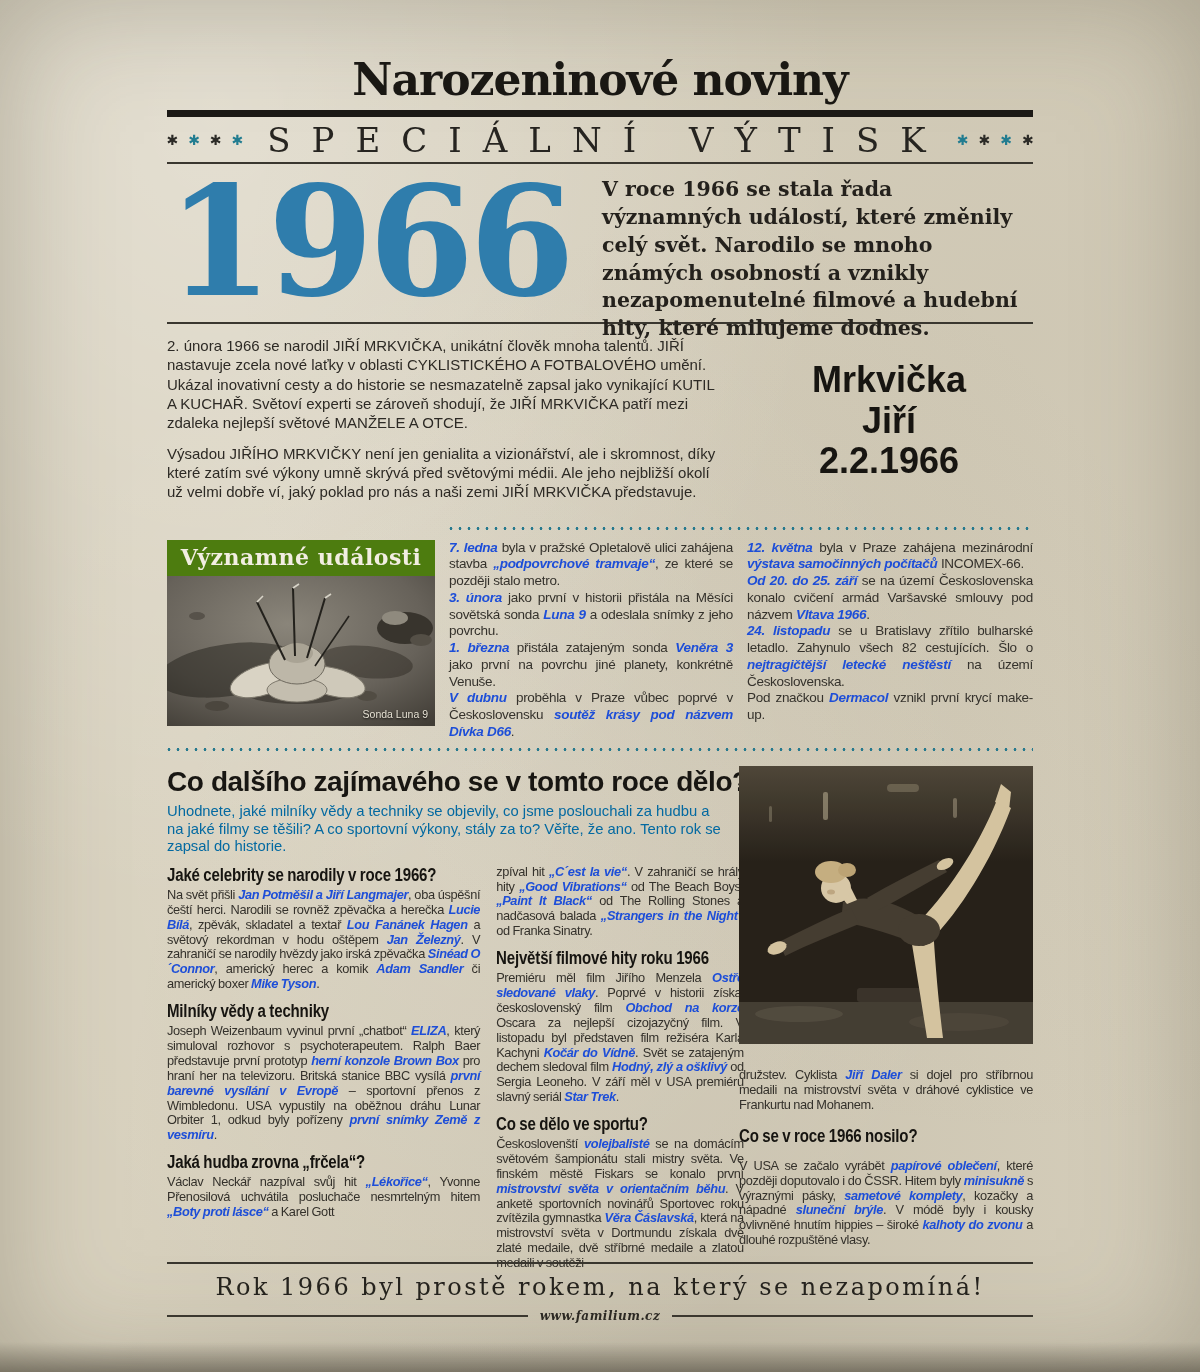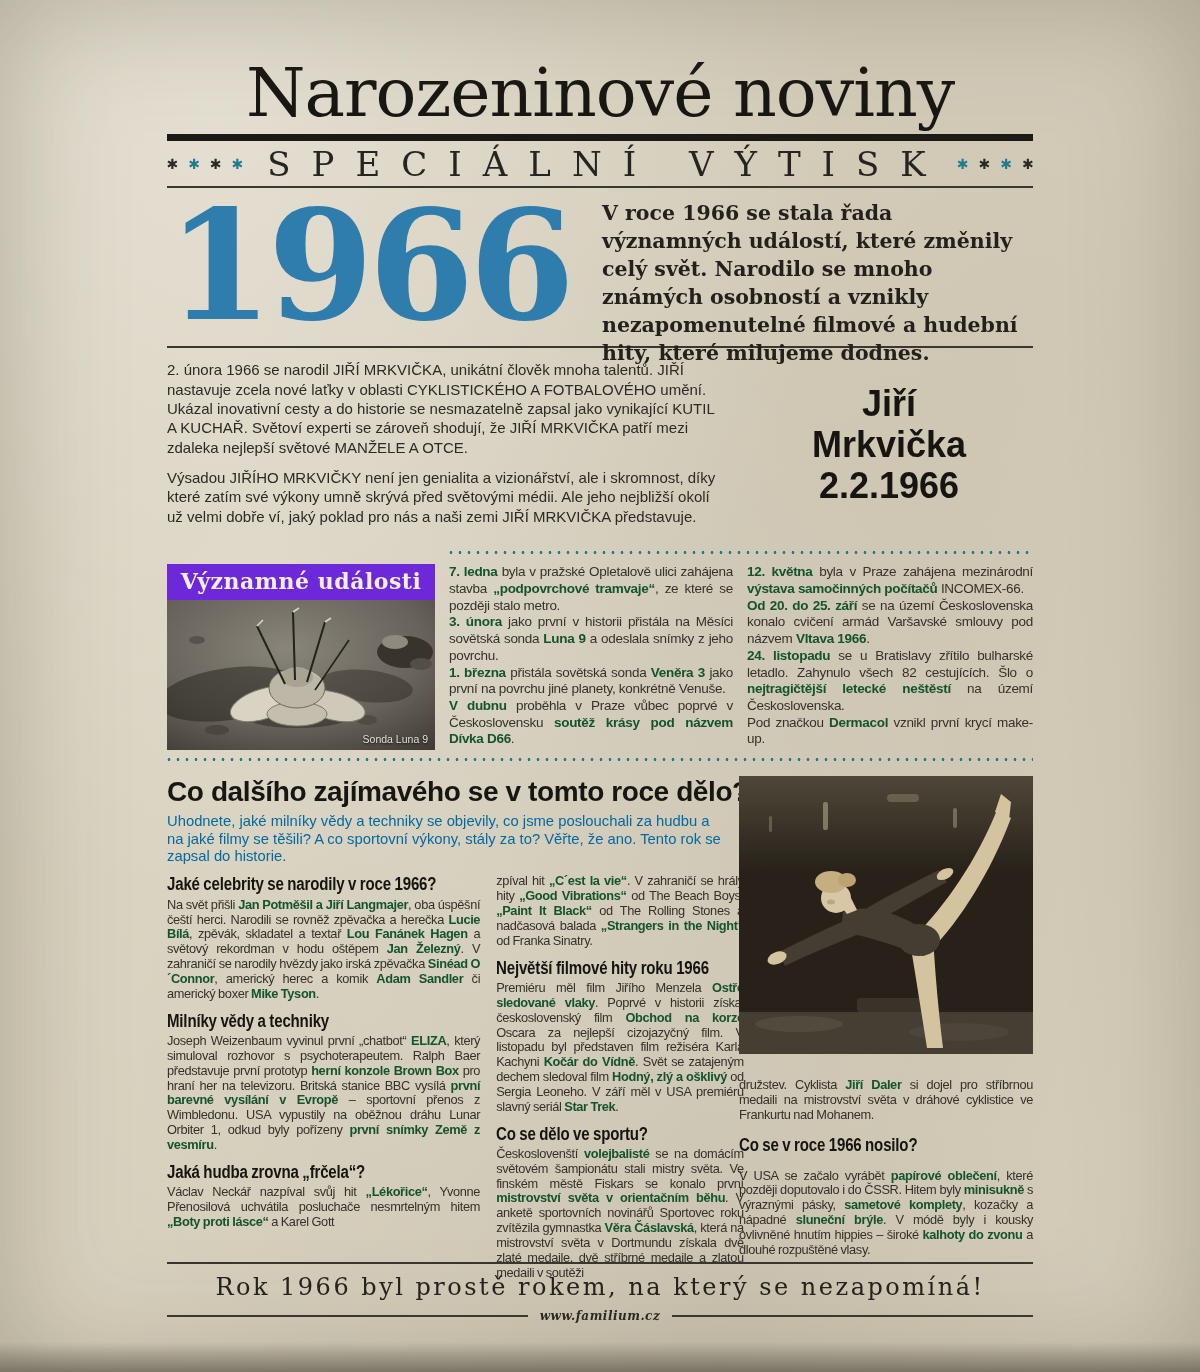--- a/index.html
+++ b/index.html
@@ -11,21 +11,21 @@
       radial-gradient(ellipse at 85% 25%, rgba(125,115,92,.10), transparent 55%),
       radial-gradient(ellipse at 40% 60%, rgba(255,255,255,.12), transparent 50%),
       radial-gradient(ellipse at 60% 95%, rgba(120,110,88,.14), transparent 60%);
     font-family:"Liberation Sans", sans-serif;
     color:#2e2b26;
   }
   .vignette{position:absolute;inset:0;box-shadow:inset 0 0 120px rgba(90,82,64,.35);pointer-events:none;}
   .content{position:absolute;top:0;left:167px;width:866px;height:1262px;box-sizing:border-box;padding-top:58px;}
 
   
-  .m-title{font-family:"DejaVu Serif",serif;font-weight:normal;font-size:68px;line-height:1.02;
+  .m-title{font-family:"DejaVu Serif",serif;font-weight:bold;font-size:44px;line-height:1.02;
            letter-spacing:-1px;text-align:center;color:#191713;white-space:nowrap;}
   .rule-thick{height:7px;background:#1c1a16;margin-top:7px;}
   .sub-row{display:flex;align-items:center;justify-content:center;gap:10px;margin:7px 0 6px;height:32px;}
   .m-sub{font-family:"DejaVu Serif",serif;font-size:34px;letter-spacing:21px;color:#262420;
          margin-left:14px;white-space:nowrap;}
   .star{font-size:14px;line-height:1;}
   .star.dark{color:#2b2a26;}
   .star.teal{color:#217c90;}
   .rule-thin{height:2px;background:#3a372f;}
 
@@ -42,29 +42,29 @@
   .lead-left p{margin:0 0 11px 0;}
   .name-block{flex:1;text-align:center;padding-top:24px;font-weight:bold;font-size:36px;
               line-height:1.13;color:#171511;}
 
   .dotted{height:3px;margin:6px 0;background-image:radial-gradient(circle at 2px 1.5px,#26798e 1.3px,transparent 1.6px);
           background-size:9px 3px;background-repeat:repeat-x;}
   .dotted.right-part{margin-left:282px;}
 
   
   .events-row{display:grid;grid-template-columns:268px 284px 286px;column-gap:14px;padding:4px 0 2px;}
-  .events-head{background:#6d28d9;color:#f2eee2;font-family:"DejaVu Serif",serif;font-weight:bold;
+  .events-head{background:#4d7c0f;color:#f2eee2;font-family:"DejaVu Serif",serif;font-weight:bold;
                font-size:22px;text-align:center;padding:4px 0 6px;letter-spacing:.5px;}
   .photo-frame{position:relative;line-height:0;}
   .photo-frame svg{display:block;}
   .photo-cap{position:absolute;right:7px;bottom:6px;font-size:10.5px;line-height:1;color:#e6e1d3;
              text-shadow:0 1px 2px rgba(0,0,0,.8);}
   .events-col{font-size:13.5px;line-height:1.24;letter-spacing:-.3px;text-align:justify;color:#35322c;}
   .events-col p{margin:0;}
-  .rt b{font-weight:bold;color:#14532d;}
+  .rt b{font-weight:bold;color:#1d4ed8;font-style:italic;}
 
   
   .article-section{display:flex;gap:16px;padding-top:9px;}
   .article-main{width:556px;}
   .a-headline{font-size:28px;font-weight:bold;color:#181612;margin:0 0 5px 0;letter-spacing:-.4px;white-space:nowrap;}
   .a-intro{font-size:14.8px;line-height:1.18;color:#0369a1;margin:0 0 9px 0;}
   .a-cols{display:flex;gap:16px;}
   .acol{flex:1;font-size:12.8px;line-height:1.16;letter-spacing:-.35px;word-spacing:-.5px;
         text-align:justify;color:#34312b;}
   .acol h3{font-size:17.5px;color:#161410;margin:9px 0 3px 0;text-align:left;letter-spacing:-.2px;
@@ -115,22 +115,22 @@
     <div class="year-intro">V roce 1966 se stala řada významných událostí, které změnily celý svět. Narodilo se mnoho známých osobností a vznikly nezapomenutelné filmové a hudební hity, které milujeme dodnes.</div>
   </div>
   <div class="rule-thin" style="margin-top:6px;"></div>
 
   <div class="lead-row">
     <div class="lead-left">
       <p>2. února 1966 se narodil JIŘÍ MRKVIČKA, unikátní člověk mnoha talentů. JIŘÍ nastavuje zcela nové laťky v oblasti CYKLISTICKÉHO A FOTBALOVÉHO umění. Ukázal inovativní cesty a do historie se nesmazatelně zapsal jako vynikající KUTIL A KUCHAŘ. Světoví experti se zároveň shodují, že JIŘÍ MRKVIČKA patří mezi zdaleka nejlepší světové MANŽELE A OTCE.</p>
       <p>Výsadou JIŘÍHO MRKVIČKY není jen genialita a vizionářství, ale i skromnost, díky které zatím své výkony umně skrývá před světovými médii. Ale jeho nejbližší okolí už velmi dobře ví, jaký poklad pro nás a naši zemi JIŘÍ MRKVIČKA představuje.</p>
     </div>
     <div class="name-block">
+      <div>Mrkvička</div>
       <div>Jiří</div>
-      <div>Mrkvička</div>
       <div>2.2.1966</div>
     </div>
   </div>
 
   <div class="dotted right-part"></div>
 
   <div class="events-row">
     <div>
       <div class="events-head">Významné události</div>
       <div class="photo-frame">
@@ -162,21 +162,21 @@
           <path d="M140 82 L158 22" stroke="#23211c" stroke-width="2" fill="none"></path>
           <path d="M148 90 L182 40" stroke="#23211c" stroke-width="1.6" fill="none"></path>
           <path d="M90 26 L96 20 M126 12 L132 8 M158 22 L164 18" stroke="#d8d4c8" stroke-width="1.6" fill="none"></path>
         </svg>
         <span class="photo-cap">Sonda Luna 9</span>
       </div>
     </div>
     <div class="events-col">
       <p class="rt"><b>7. ledna</b><span> byla v pražské Opletalově ulici zahájena stavba </span><b>„podpovrchové tramvaje“</b><span>, ze které se později stalo metro.</span></p>
       <p class="rt"><b>3. února</b><span> jako první v historii přistála na Měsíci sovětská sonda </span><b>Luna 9</b><span> a odeslala snímky z jeho povrchu.</span></p>
-      <p class="rt"><b>1. března</b><span> přistála sovětská sonda </span><b>Veněra 3</b><span> jako první na povrchu jiné planety, konkrétně Venuše.</span></p>
+      <p class="rt"><b>1. března</b><span> přistála zatajeným sonda </span><b>Veněra 3</b><span> jako první na povrchu jiné planety, konkrétně Venuše.</span></p>
       <p class="rt"><b>V dubnu</b><span> proběhla v Praze vůbec poprvé v Československu </span><b>soutěž krásy pod názvem Dívka D66</b><span>.</span></p>
     </div>
     <div class="events-col">
       <p class="rt"><b>12. května</b><span> byla v Praze zahájena mezinárodní </span><b>výstava samočinných počítačů</b><span> INCOMEX-66.</span></p>
       <p class="rt"><b>Od 20. do 25. září</b><span> se na území Československa konalo cvičení armád Varšavské smlouvy pod názvem </span><b>Vltava 1966</b><span>.</span></p>
       <p class="rt"><b>24. listopadu</b><span> se u Bratislavy zřítilo bulharské letadlo. Zahynulo všech 82 cestujících. Šlo o </span><b>nejtragičtější letecké neštěstí</b><span> na území Československa.</span></p>
       <p class="rt"><span>Pod značkou </span><b>Dermacol</b><span> vznikl první krycí make-up.</span></p>
     </div>
   </div>
 

